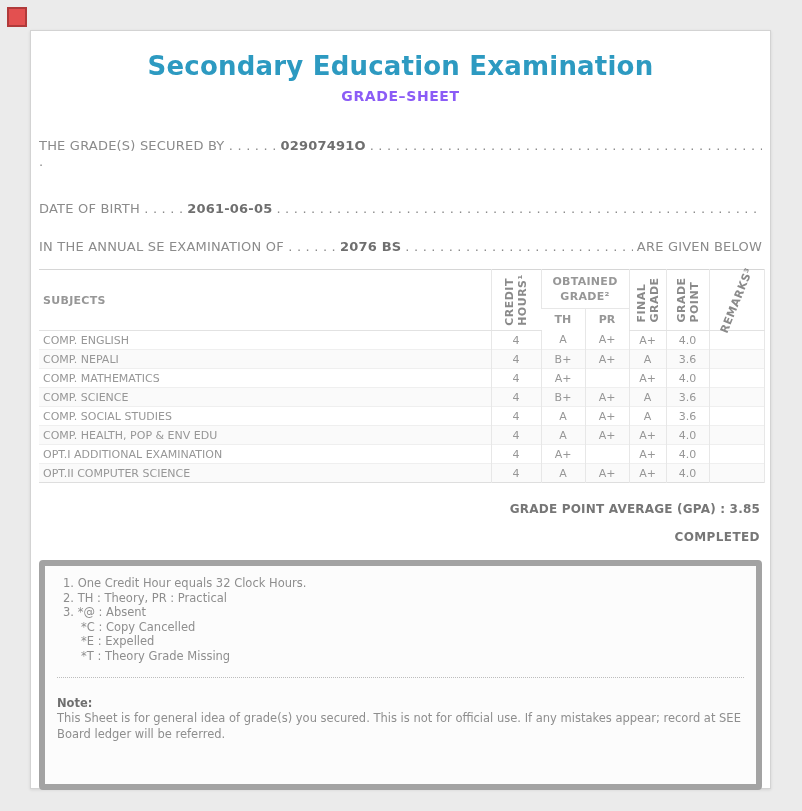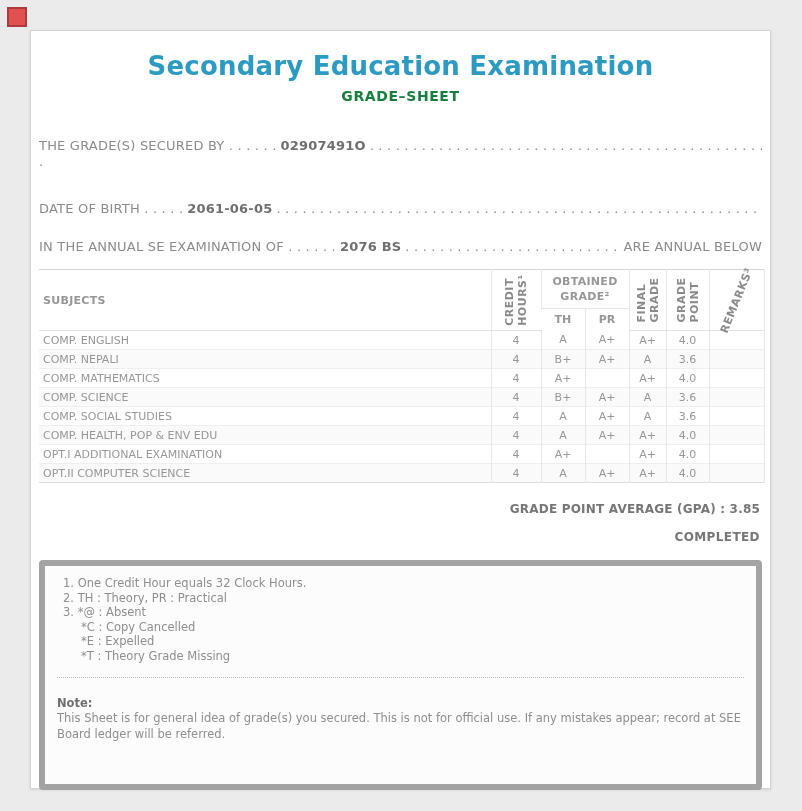--- a/index.html
+++ b/index.html
@@ -30,21 +30,21 @@
     font-size: 26px;
     font-weight: 600;
     color: #2d9ac1;
     letter-spacing: 0.2px;
   }
   .doc-subtitle {
     margin-top: 7px;
     text-align: center;
     font-size: 14px;
     font-weight: 700;
-    color: #15803d;
+    color: #8b5cf6;
     letter-spacing: 0.6px;
   }
   .field-line {
     display: flex;
     align-items: baseline;
     white-space: nowrap;
     overflow: hidden;
     font-size: 13px;
     color: #8b8b8b;
     letter-spacing: 0.2px;
@@ -163,21 +163,21 @@
   <div class="field-line line-2">
     <span class="lbl">DATE OF BIRTH . . . . .</span>
     <span class="val">2061-06-05</span>
     <span class="dots">. . . . . . . . . . . . . . . . . . . . . . . . . . . . . . . . . . . . . . . . . . . . . . . . . . . . . . . . . . . . . . . . . . . . . . . . . . . . . . . . . . . . . . . . . . . . . . . . . . . . . . . . . . . .</span>
   </div>
 
   <div class="field-line line-3">
     <span class="lbl">IN THE ANNUAL SE EXAMINATION OF . . . . . .</span>
     <span class="val">2076 BS</span>
     <span class="dots">. . . . . . . . . . . . . . . . . . . . . . . . . . . . . . . . . . . . . . . . . . . . . . . . . . . . . . . . . . . . . . . . . . . . . . . . . . . . . . . . . . . . . . . . . . . . . . . . . . . . . . . . . . . .</span>
-    <span class="sfx">ARE ANNUAL BELOW</span>
+    <span class="sfx">ARE GIVEN BELOW</span>
   </div>
 
   <table class="grades">
     <colgroup>
       <col class="c-subj">
         <col class="c-credit">
         <col class="c-th">
         <col class="c-pr">
       <col class="c-final">
         <col class="c-gp">

